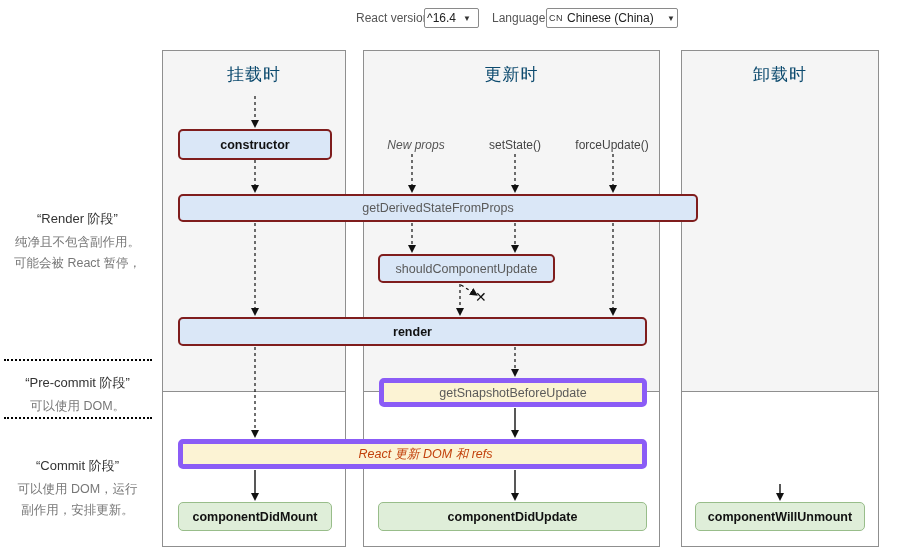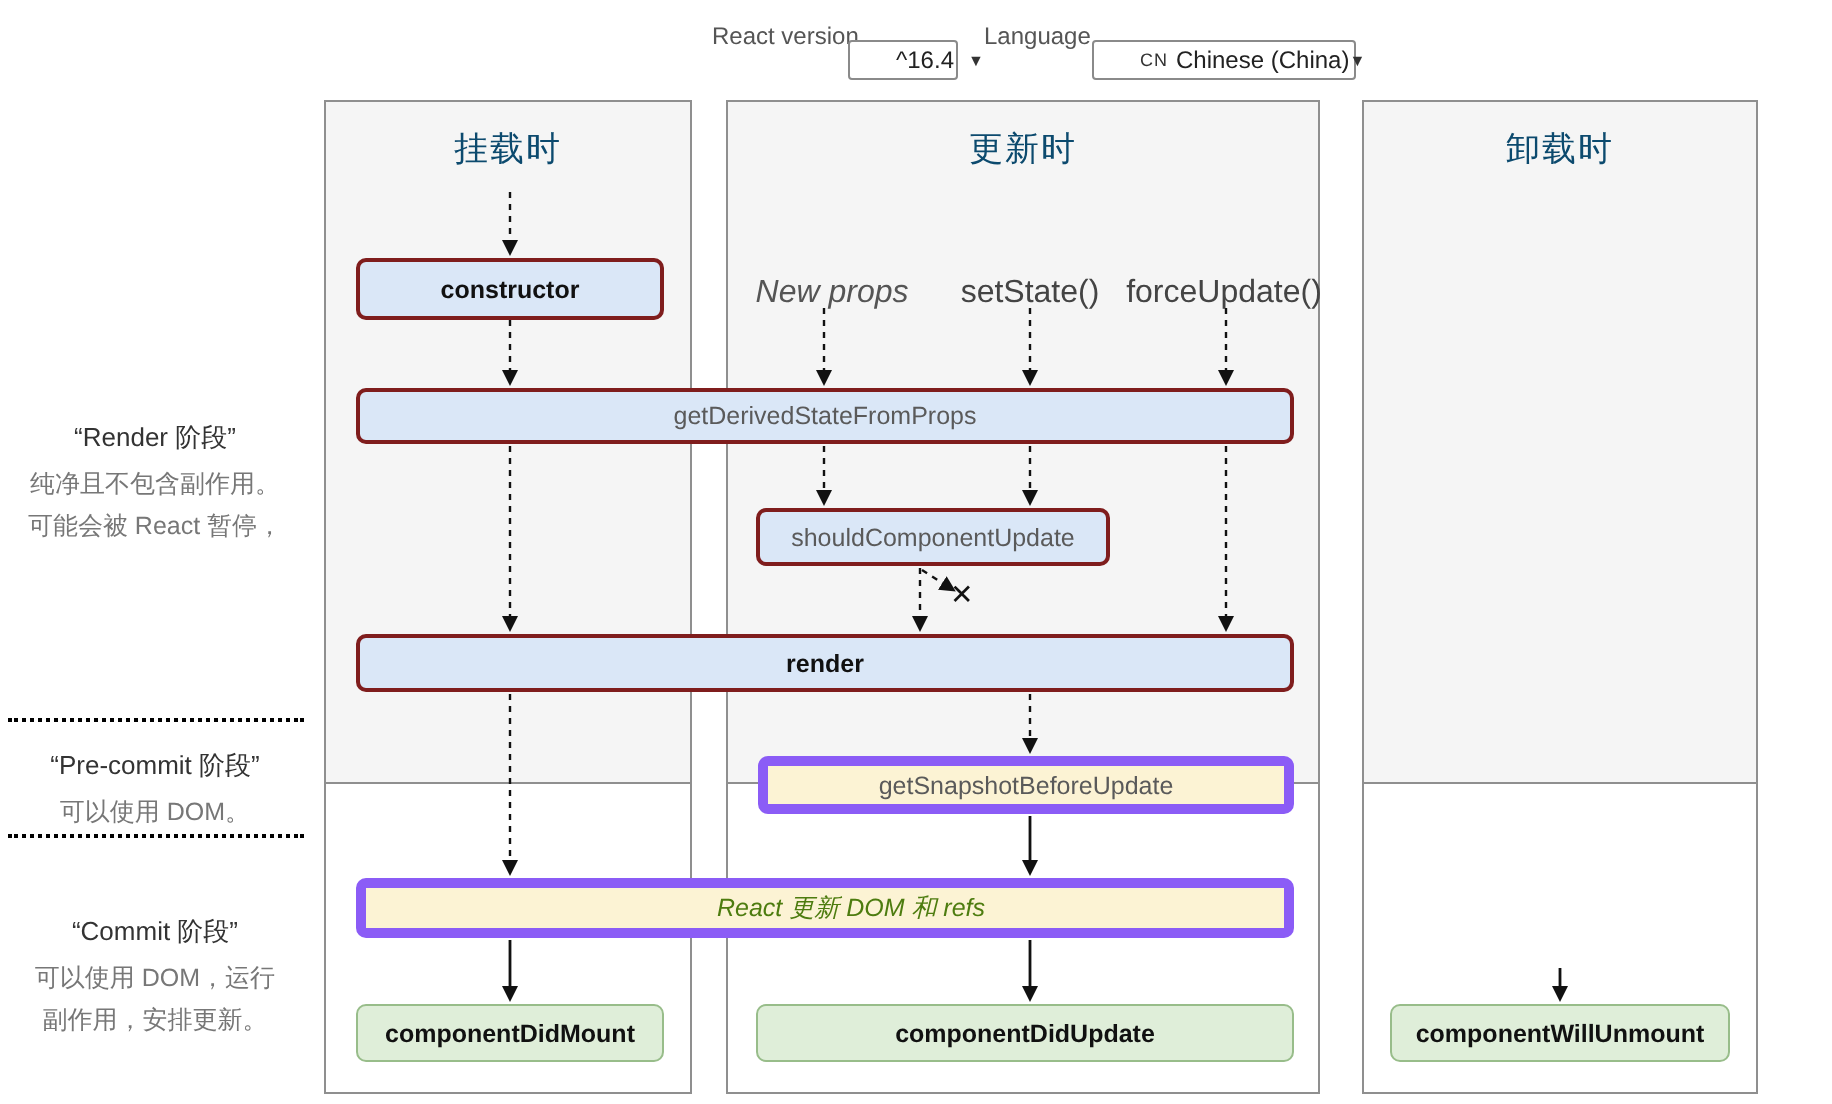--- a/index.html
+++ b/index.html
@@ -3,52 +3,52 @@
 <meta charset="utf-8">
 <style>
   * { margin:0; padding:0; box-sizing:border-box; }
   html,body { background:#fff; }
   body { font-family:"Liberation Sans","DejaVu Sans",sans-serif; }
   .canvas { position:relative; width:916px; height:552px; background:#fff; overflow:hidden; }
 
   
   .topbar { position:absolute; top:8px; left:0; width:100%; height:22px; }
   .topbar-label { position:absolute; top:3px; font-size:12px; color:#555; }
-  .select { position:absolute; top:12px; height:20px; background:#fff; border:1px solid #8a8a8a;
-            border-radius:2px; display:flex; align-items:center; padding:0 23px; cursor:default; }
+  .select { position:absolute; top:0; height:20px; background:#fff; border:1px solid #8a8a8a;
+            border-radius:2px; display:flex; align-items:center; padding:0 2px; cursor:default; }
   .select .val { font-size:12px; color:#222; white-space:nowrap; }
   .select .arrow { font-size:8px; color:#333; margin-left:7px; }
   .lang-prefix { font-size:9px; color:#333; letter-spacing:.5px; margin-right:4px; text-transform:uppercase; }
 
   
   .phase-block { position:absolute; left:0; width:155px; text-align:center; }
   .phase-title { font-size:13px; color:#333; margin-bottom:4px; }
   .phase-desc { font-size:12.5px; color:#777; line-height:21px; }
   .phase-divider { position:absolute; left:4px; width:148px; border-top:2px dotted #000; height:0; }
 
   
   .col { position:absolute; top:50px; height:497px; background:#fff; border:1px solid #8f8f8f; }
   .col-shade { position:absolute; top:0; left:0; right:0; height:341px; background:#f5f5f5;
                border-bottom:1px solid #8f8f8f; }
   .col-title { position:absolute; top:12px; left:0; width:100%; text-align:center;
                font-size:17px; color:#0c4a6e; letter-spacing:1px; }
 
   
-  .trigger { position:absolute; font-size:16px; color:#444; transform:translateX(-50%); white-space:nowrap; }
+  .trigger { position:absolute; font-size:12px; color:#444; transform:translateX(-50%); white-space:nowrap; }
   .trigger.italic { font-style:italic; color:#555; }
 
   
   .mbox { position:absolute; display:flex; align-items:center; justify-content:center;
           border-radius:5px; font-size:12.5px; cursor:pointer; white-space:nowrap; }
   .mbox.blue   { background:#dae7f7; border:2px solid #7f1d1d; }
   .mbox.yellow { background:#fcf3d4; border:5px solid #8b5cf6; }
   .mbox.green  { background:#dfeed9; border:1px solid #98bd8a; }
   .mbox.common { color:#111; font-weight:600; }
   .mbox.rare   { color:#5a5a5a; font-weight:400; }
-  .mbox.italic { font-style:italic; color:#4d7c0f; font-weight:400;padding-left:26px; }
+  .mbox.italic { font-style:italic; color:#c2410c; font-weight:400;padding-left:26px; }
 
   .cancel-x { position:absolute; font-size:14px; font-weight:700; color:#111; }
 
   .arrows { position:absolute; top:0; left:0; width:916px; height:552px; pointer-events:none; }
 </style>
 </head>
 <body>
 
 <div class="canvas">
 
@@ -137,21 +137,21 @@
 
     <line x1="515" y1="470" x2="515" y2="494" stroke="#111" stroke-width="1.4" marker-end="url(#ah)"></line>
 
     <line x1="780" y1="484" x2="780" y2="494" stroke="#111" stroke-width="1.4" marker-end="url(#ah)"></line>
   </svg>
 
   <span class="cancel-x" style="left:475px; top:289px;">✕</span>
 
   <div class="mbox blue common" style="left:178px; top:129px; width:154px; height:31px;">constructor</div>
 
-  <div class="mbox blue rare" style="left:178px; top:194px; width:469px; height:28px;text-align:right;">getDerivedStateFromProps</div>
+  <div class="mbox blue rare" style="left:178px; top:194px; width:520px; height:28px;text-align:right;">getDerivedStateFromProps</div>
 
   <div class="mbox blue rare" style="left:378px; top:254px; width:177px; height:29px;">shouldComponentUpdate</div>
 
   <div class="mbox blue common" style="left:178px; top:317px; width:469px; height:29px;">render</div>
 
   <div class="mbox yellow rare" style="left:379px; top:378px; width:268px; height:29px;">getSnapshotBeforeUpdate</div>
 
   <div class="mbox yellow italic" style="left:178px; top:439px; width:469px; height:30px;">React 更新 DOM 和 refs</div>
 
   <div class="mbox green common" style="left:178px; top:502px; width:154px; height:29px;">componentDidMount</div>

